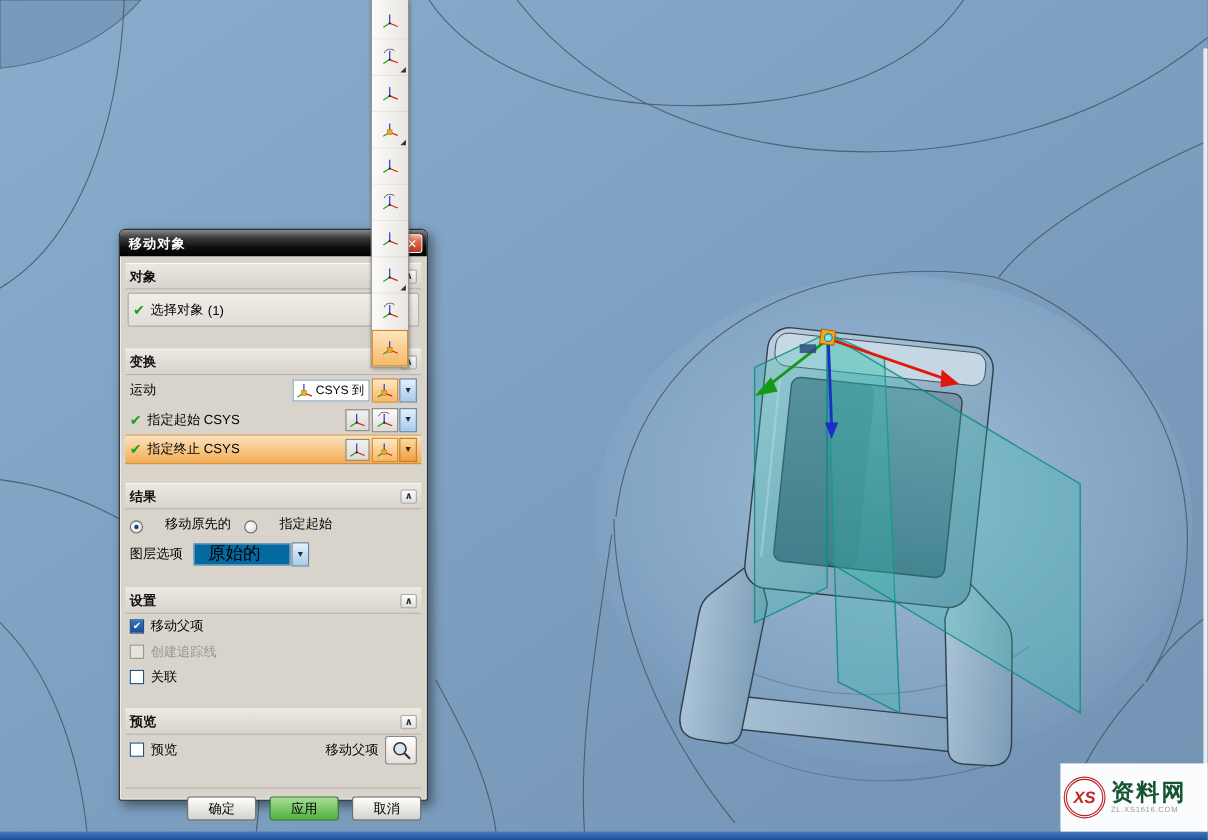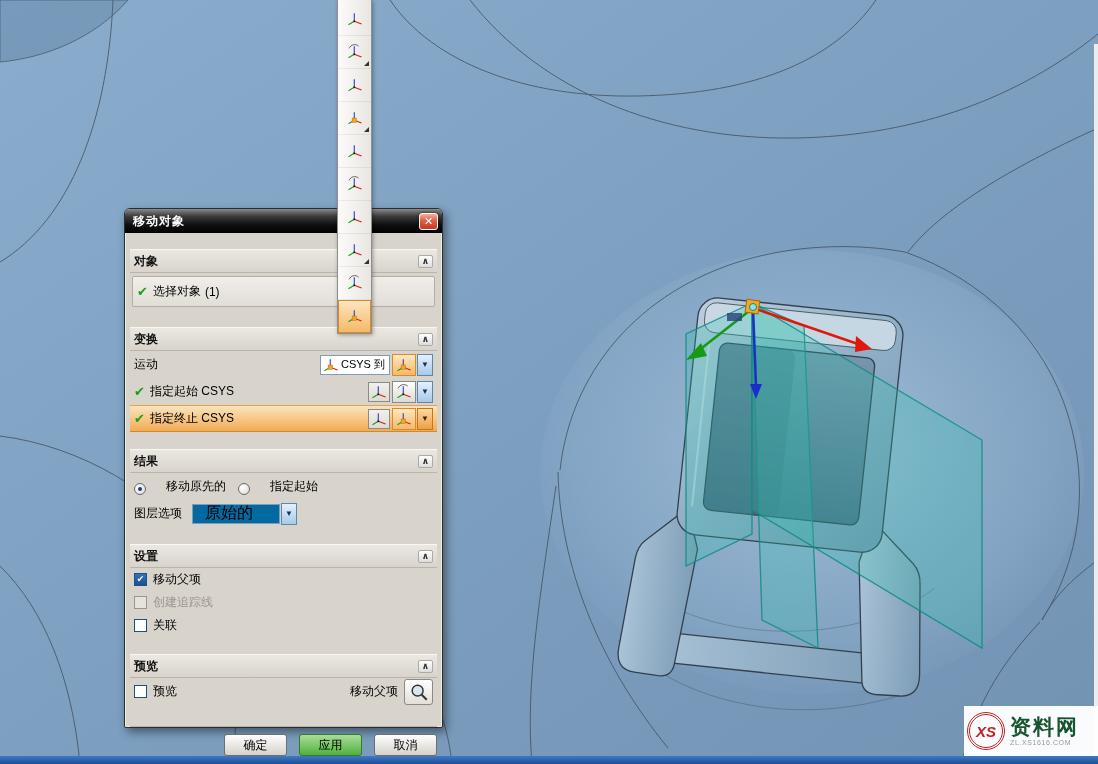--- a/index.html
+++ b/index.html
@@ -12,35 +12,35 @@
   #csys-toolbar{position:absolute;left:337px;top:0;width:35px;z-index:20;padding-top:3px;
     background:linear-gradient(90deg,#fcfbfa,#e9e6e1);border:1px solid #8f8f8f;border-top:none;
     box-shadow:1px 1px 4px rgba(0,0,0,.35)}
   .tcell{width:33px;height:33px;display:flex;align-items:center;justify-content:center;
     position:relative;border-bottom:1px solid rgba(0,0,0,.06)}
   .tcell.hl{background:linear-gradient(#fde7c2,#f5b968);outline:1px solid #d98a2b;outline-offset:-1px}
   .tcell.fly::after{content:"";position:absolute;right:2px;bottom:2px;
     border-left:5px solid transparent;border-bottom:5px solid #333}
 
   
-  #dlg{position:absolute;left:124px;top:208px;width:319px;height:520px;z-index:10;
+  #dlg{position:absolute;left:108px;top:208px;width:281px;height:520px;z-index:10;
     background:#d8d4cc;border:1px solid #2d2d2d;border-radius:6px 6px 2px 2px;
     box-shadow:3px 4px 10px rgba(0,0,0,.45),inset 0 0 0 1px #efede8}
   .ttl{height:24px;display:flex;align-items:center;padding:0 4px 0 8px;border-radius:5px 5px 0 0;
     background:linear-gradient(180deg,#8a8a8a 0%,#3c3c3c 30%,#101010 65%,#000 100%)}
   .ttl-txt{color:#fff;font-size:12px;font-weight:bold;letter-spacing:1px}
   .close{margin-left:auto;width:19px;height:17px;border:1px solid #fff;border-radius:3px;
     background:linear-gradient(180deg,#f6b09b,#e2654a 40%,#c03a1d);color:#fff;font-size:11px;
     font-weight:bold;display:flex;align-items:center;justify-content:center;cursor:default;
     box-shadow:0 0 3px rgba(0,0,0,.6)}
   .body{padding:4px 5px 6px;display:flex;flex-direction:column;height:495px}
   .grp{display:flex;align-items:center;font-weight:bold;font-size:12px;color:#111;
     padding:3px 4px 2px;margin-top:17px;border-top:1px solid #f8f7f4;border-bottom:1px solid #b9b5ac;
     background:linear-gradient(#ebe8e2,#d8d4cc)}
-  .grp:first-child{margin-top:12px}
+  .grp:first-child{margin-top:2px}
   .chev{margin-left:auto;font-size:9px;font-weight:bold;color:#333;width:15px;height:13px;
     line-height:11px;text-align:center;border:1px solid #adaaa2;border-radius:2px;
     background:linear-gradient(#fff,#ddd)}
   .row{display:flex;align-items:center;font-size:12px;color:#000;padding:2px 4px;min-height:27px}
   .spacer{flex:1}
   .chk-g{color:#16a016;font-weight:bold;font-size:13px;margin-right:5px;line-height:1}
   .cnt{margin-left:4px}
   .sel-panel{background:linear-gradient(#f0eee9,#e1ded7);border:1px solid #b2aea5;border-radius:2px;
     margin:3px 2px;min-height:31px}
   .hl-row{background:linear-gradient(#fbe3bd,#f2ac54);border-top:1px solid #e2a24c;
@@ -74,21 +74,21 @@
     padding:0 12px;display:flex;align-items:center}
   .mag-btn{width:29px;height:26px;margin-left:6px;border:1px solid #8a8a8a;border-radius:3px;flex:none;
     background:linear-gradient(#fff,#e2dfd8);display:flex;align-items:center;justify-content:center}
   .btnrow{display:flex;justify-content:flex-end;gap:12px;padding-top:7px;margin-top:21px;
     border-top:1px solid #b9b5ac}
   .btn{min-width:63px;height:22px;font-size:12px;color:#000;border:1px solid #6f6f6f;border-radius:3px;
     background:linear-gradient(#fefefe,#d5d2cb);font-family:inherit;cursor:default}
   .btn.apply{background:linear-gradient(#a8dd97,#51b13d);border-color:#2f7d24}
 
   
-  #wm{position:absolute;right:0;bottom:8px;z-index:30;width:134px;height:50px;background:#fff;
+  #wm{position:absolute;right:0;bottom:8px;z-index:30;width:134px;height:62px;background:#fff;
     display:flex;align-items:center;gap:5px;padding:2px 6px 2px 3px;opacity:.97}
   .wm-logo{width:38px;height:38px;border-radius:50%;border:3px double #c21f1f;color:#c21f1f;flex:none;
     display:flex;align-items:center;justify-content:center;font-weight:bold;font-style:italic;font-size:15px}
   .wm-name{color:#14532d;font-size:21px;font-weight:bold;line-height:1.05;letter-spacing:2px}
   .wm-url{color:#999;font-size:7px;letter-spacing:.6px;margin-top:1px}
 
   #bottombar{position:absolute;left:0;bottom:0;width:1098px;height:8px;z-index:25;
     background:linear-gradient(#4079c4,#1c4e94)}
   #rightedge{position:absolute;right:0;top:44px;width:4px;height:712px;background:#ececec;z-index:5}
 </style>

